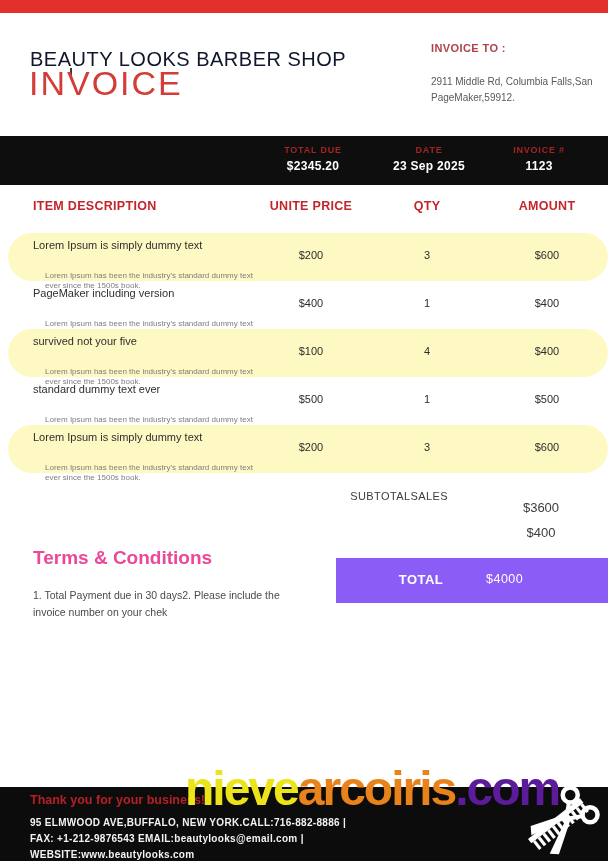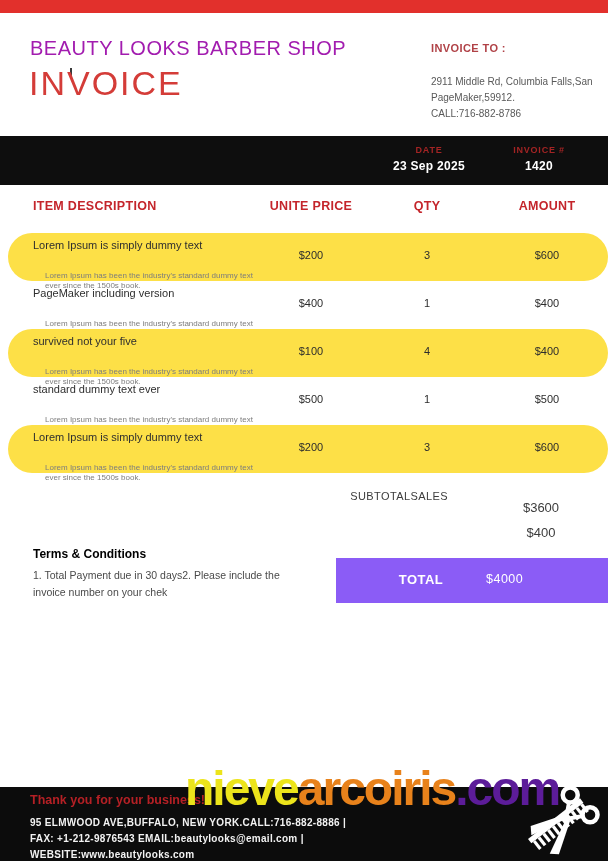--- a/index.html
+++ b/index.html
@@ -9,22 +9,22 @@
   .page {
     position:relative; width:608px; height:861px; margin:0 auto;
     background:#fff; overflow:hidden;
   }
 
   
   .top-bar { position:absolute; left:0; top:0; width:608px; height:13px; background:#e2302c; }
 
   
   .shop-name {
-    position:absolute; left:30px; top:37px;
-    font-size:20px; letter-spacing:.5px; color:#a21caf; font-weight:400;
+    position:absolute; left:30px; top:48px;
+    font-size:20px; letter-spacing:.5px; color:#0f172a; font-weight:400;
   }
   .stray-mark { position:absolute; left:70px; top:68px; width:2px; height:9px; background:#3a3a3a; }
   .doc-title {
     position:absolute; left:29px; top:64px;
     font-size:34px; font-weight:500; letter-spacing:2px; color:#d43c38;
   }
   .invoice-to { position:absolute; left:431px; top:42px; width:168px; }
   .invoice-to-label { font-size:11px; font-weight:bold; color:#b04146; letter-spacing:.4px; margin-bottom:20px; }
   .invoice-to-line { font-size:10px; color:#595959; line-height:16px; }
 
@@ -41,37 +41,37 @@
   .thead { position:absolute; left:8px; top:197px; width:600px; height:26px; }
   .thead .h { position:absolute; top:2px; font-size:12.5px; font-weight:bold; color:#c4252b; letter-spacing:.3px; }
   .h-item   { left:25px; }
   .h-price  { left:240px; width:126px; text-align:center; }
   .h-qty    { left:360px; width:118px; text-align:center; }
   .h-amount { left:478px; width:122px; text-align:center; }
 
   
   .rows { position:absolute; left:8px; top:233px; width:600px; }
   .row { position:relative; width:600px; height:48px; }
-  .row.alt { background:#fde047;border-radius:24px; }
+  .row.alt { background:#fef9c3;border-radius:24px; }
   .row .title { position:absolute; left:25px; top:6px; font-size:11px; color:#2e2e2e; }
   .row .desc  { position:absolute; left:25px; top:38px; width:215px; font-size:8px; color:#7d7d7d; line-height:10px;margin-left:12px; }
   .row .cell  { position:absolute; top:16px; font-size:11px; color:#2c2c2c; text-align:center; }
   .row .c-price  { left:240px; width:126px; }
   .row .c-qty    { left:360px; width:118px; }
   .row .c-amount { left:478px; width:122px; }
   .tot-lbl { position:absolute; font-size:11px; color:#3c3c3c; letter-spacing:.4px; text-align:right; width:148px; left:300px; }
   .tot-val { position:absolute; font-size:13px; color:#3c3c3c; text-align:center; width:96px; left:493px; }
   .t-sub-l { top:490px; }
   .t-sub-v { top:500px; }
   .t-tax-l { top:515px;margin-top:48px; }
   .t-tax-v { top:525px; }
 
   
   .terms { position:absolute; left:33px; top:547px; width:262px; }
-  .terms-head { font-size:12px; font-weight:bold; color:#000000; margin-bottom:6px; }
+  .terms-head { font-size:19px; font-weight:bold; color:#ec4899; margin-bottom:18px; }
   .terms-body { font-size:10.5px; color:#4a4a4a; line-height:17px; }
 
   
   .total-box { position:absolute; left:336px; top:558px; width:308px; height:45px; background:#8b5cf6; }
   .total-box .t-lbl { position:absolute; left:30px; top:14px; width:110px; text-align:center;
     font-size:13px; font-weight:bold; color:#fff; letter-spacing:.5px; }
   .total-box .t-val { position:absolute; left:150px; top:14px; width:110px; 
     font-size:12.5px; color:#fff; letter-spacing:.5px; }
 
   
@@ -100,31 +100,34 @@
   <div class="top-bar"></div>
 
   <div class="shop-name">BEAUTY LOOKS BARBER SHOP</div>
   <div class="stray-mark"></div>
   <div class="doc-title">INVOICE</div>
 
   <div class="invoice-to">
     <div class="invoice-to-label">INVOICE TO :</div>
     <div class="invoice-to-line">2911 Middle Rd, Columbia Falls,San</div>
     <div class="invoice-to-line">PageMaker,59912.</div>
-    <div class="invoice-to-line">CALL:716-882-8786</div>
   </div>
 
   <div class="summary-bar">
+    <div class="sum-col sum-total">
+      <span class="lbl">TOTAL DUE</span>
+      <span class="val">$2345.20</span>
+    </div>
     <div class="sum-col sum-date">
       <span class="lbl">DATE</span>
       <span class="val">23 Sep 2025</span>
     </div>
     <div class="sum-col sum-num">
       <span class="lbl">INVOICE #</span>
-      <span class="val">1420</span>
+      <span class="val">1123</span>
     </div>
   </div>
 
   <div class="thead">
     <span class="h h-item">ITEM DESCRIPTION</span>
     <span class="h h-price">UNITE PRICE</span>
     <span class="h h-qty">QTY</span>
     <span class="h h-amount">AMOUNT</span>
   </div>
 

